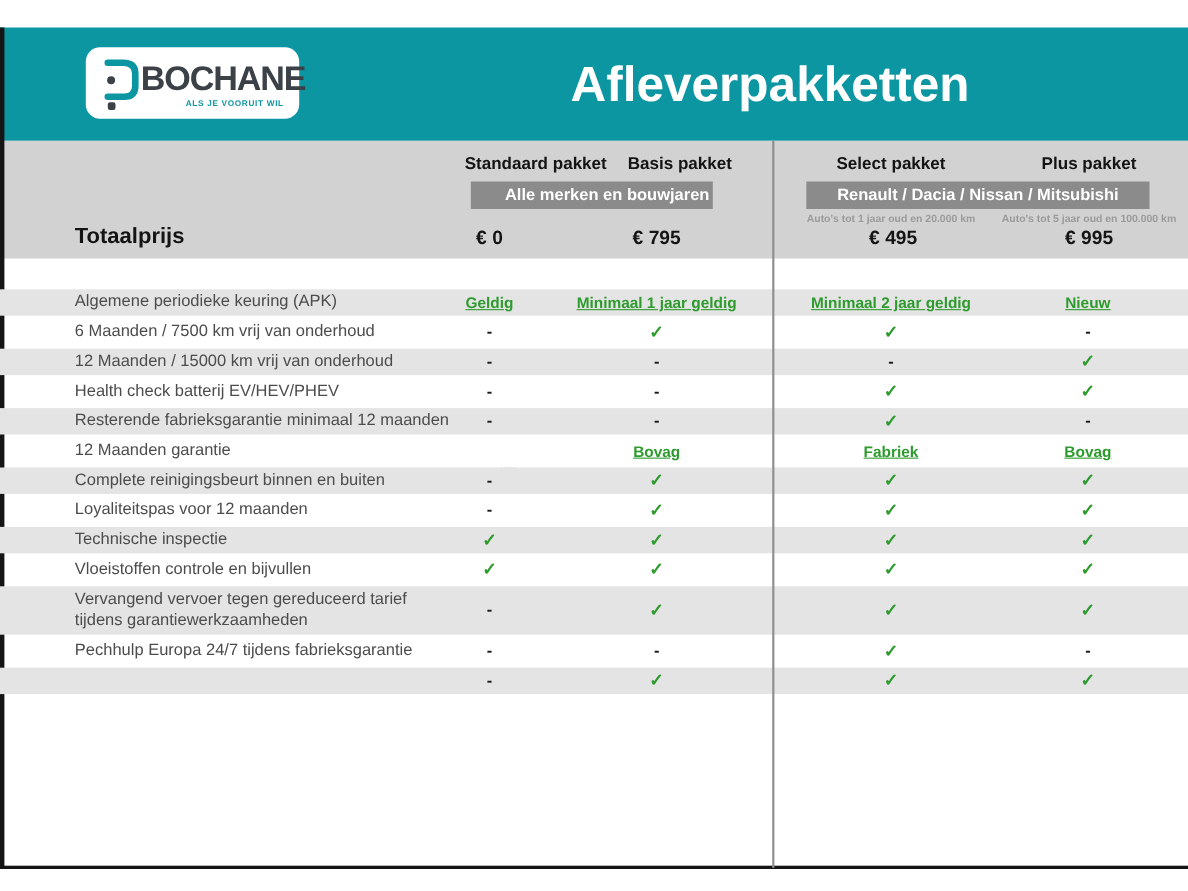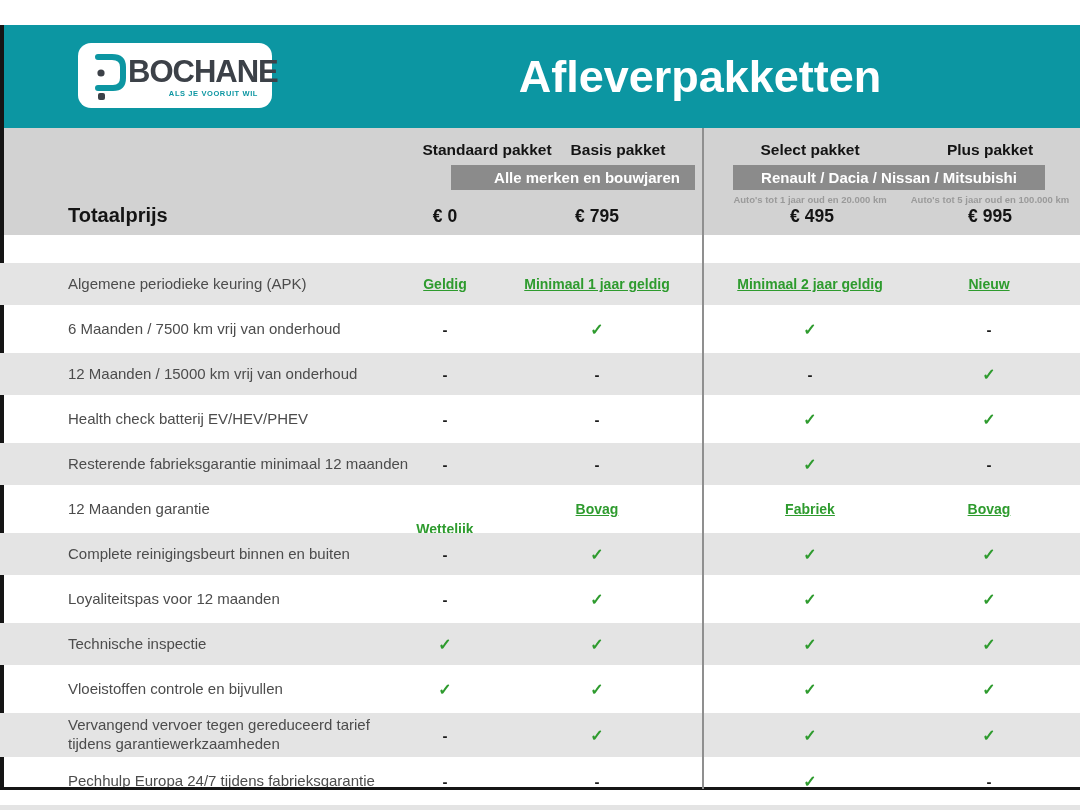--- a/index.html
+++ b/index.html
@@ -21,29 +21,29 @@
   .logo-box{position:absolute;left:78px;top:18px;width:194px;height:65px;background:#fff;border-radius:13px;}
   .logo-icon{position:absolute;left:12px;top:7px;}
   .logo-word{position:absolute;left:50px;top:13px;font-size:31px;font-weight:700;letter-spacing:-1px;color:#3C4148;line-height:1;}
   .logo-tagline{position:absolute;right:14px;top:46px;font-size:7.5px;font-weight:700;letter-spacing:.6px;color:var(--teal);}
   .page-title{position:absolute;left:700px;top:50%;transform:translate(-50%,-50%);color:#fff;font-size:45px;font-weight:700;white-space:nowrap;}
 
   
   .table-head{position:absolute;left:0;top:128px;width:1080px;height:107px;background:var(--head-gray);}
   .col-label{position:absolute;top:13px;transform:translateX(-50%);font-size:15.5px;font-weight:700;color:var(--ink);white-space:nowrap;}
   .banner{position:absolute;top:37px;height:25px;background:var(--banner-gray);color:#fff;font-size:15px;font-weight:700;display:flex;align-items:center;justify-content:center;white-space:nowrap;}
-  .banner1{left:451px;width:244px;padding-left:28px;}
+  .banner1{left:428px;width:220px;padding-left:28px;}
   .banner2{left:733px;width:312px;}
   .subnote{position:absolute;top:66px;transform:translateX(-50%);font-size:9.5px;font-weight:700;color:#9A9A9A;white-space:nowrap;}
   .total-label{position:absolute;left:68px;top:76px;font-size:20px;font-weight:700;color:var(--ink);}
   .price{position:absolute;top:78px;transform:translateX(-50%);font-size:17.5px;font-weight:700;color:var(--ink);white-space:nowrap;}
 
   
   .rows{position:absolute;left:0;top:263px;width:1080px;}
-  .row{position:relative;width:1080px;height:42px;margin-bottom:3px;}
+  .row{position:relative;width:1080px;height:24px;margin-bottom:3px;}
   .row.gray{background:var(--row-gray);z-index:4;}
   .row.tall{height:44px;}
   .row-label{position:absolute;left:68px;top:50%;transform:translateY(-50%);font-size:15px;color:var(--label-ink);max-width:345px;line-height:1.25;}
   .cell{position:absolute;top:50%;transform:translate(-50%,-50%);white-space:nowrap;}
   .cell.dash{font-size:15px;font-weight:700;color:#1A1A1A;}
   .cell.check{font-size:16px;font-weight:700;color:var(--green);}
   .cell.txt{font-size:14px;font-weight:700;color:var(--green);text-decoration:underline;}
 
   
   .left-strip{position:absolute;left:0;top:25px;width:4px;height:764px;background:#151515;z-index:3;}

